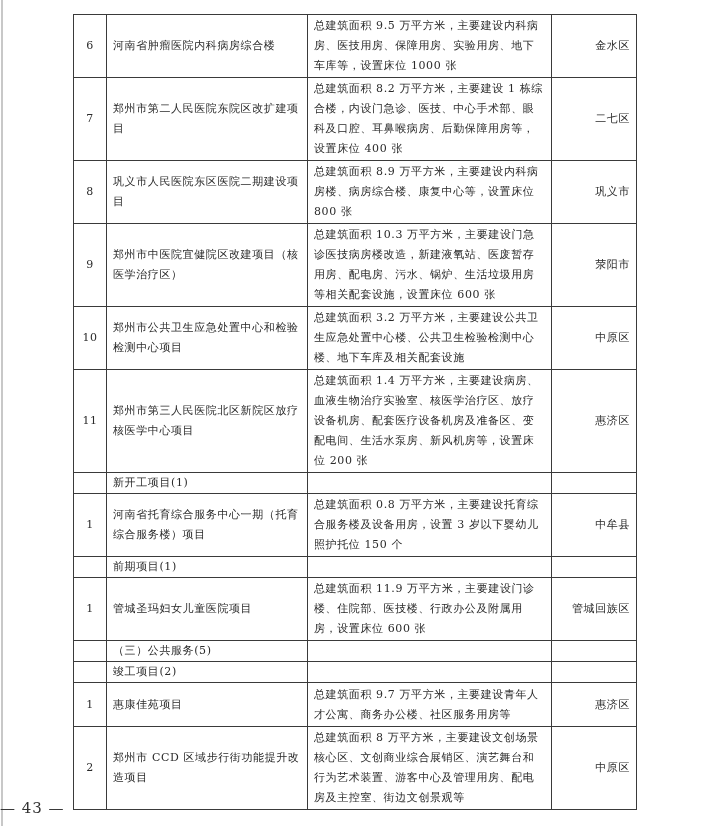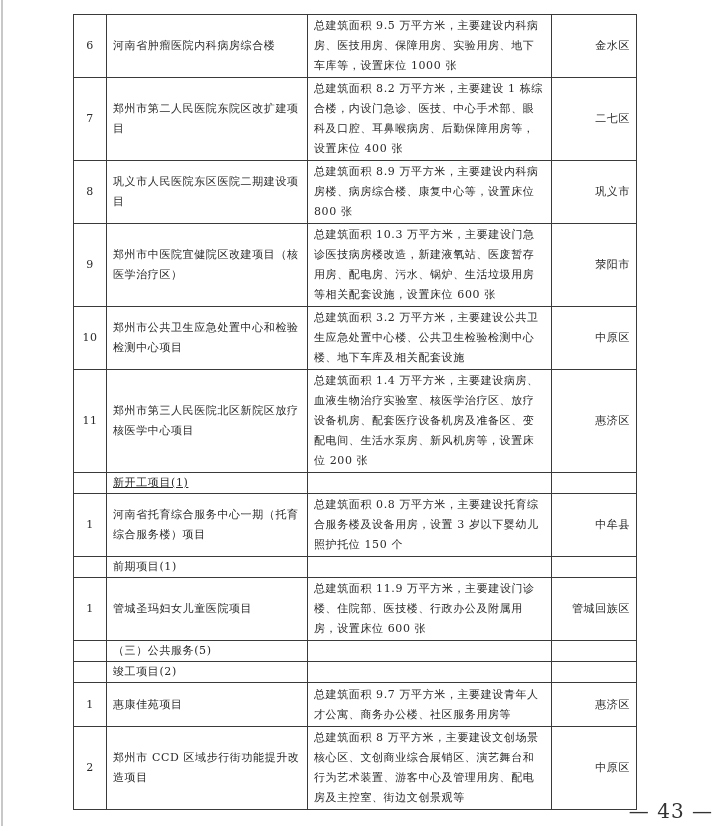--- a/index.html
+++ b/index.html
@@ -15,22 +15,22 @@
   }
   table.proj td {
     border: 1.5px solid #3a3a3a; padding: 1px 6px; vertical-align: middle;
   }
   td.no { text-align: center; padding: 0; }
   td.name { }
   td.desc { padding-left: 5px; padding-right: 4px; }
   td.loc { text-align: right; }
   tr.section td { height: 18px; line-height: 18px; }
   .page-num {
-    position: absolute; left: 0; width: 713px; top: 799px; text-align: right;
-    font-size: 20px; color: #333; letter-spacing: 1px;
+    position: absolute; left: 0; width: 713px; top: 799px; text-align: left;
+    font-size: 15px; color: #333; letter-spacing: 1px;
   }
 </style>
 </head>
 <body>
 
 <div class="left-edge"></div>
 
 <table class="proj">
   <colgroup>
     <col style="width:33px">
@@ -69,21 +69,21 @@
         <td class="name">郑州市公共卫生应急处置中心和检验检测中心项目</td>
         <td class="desc">总建筑面积 3.2 万平方米，主要建设公共卫生应急处置中心楼、公共卫生检验检测中心楼、地下车库及相关配套设施</td>
         <td class="loc">中原区</td>
       </tr>
       <tr class="item" style="height: 94px;">
         <td class="no">11</td>
         <td class="name">郑州市第三人民医院北区新院区放疗核医学中心项目</td>
         <td class="desc">总建筑面积 1.4 万平方米，主要建设病房、血液生物治疗实验室、核医学治疗区、放疗设备机房、配套医疗设备机房及准备区、变配电间、生活水泵房、新风机房等，设置床位 200 张</td>
         <td class="loc">惠济区</td>
       </tr>
-      <tr class="section" style="height: 20px; text-decoration: underline;">
+      <tr class="section" style="height: 20px;">
         <td class="no"></td>
         <td class="name">新开工项目(1)</td>
         <td class="desc"></td>
         <td class="loc"></td>
       </tr>
       <tr class="item" style="height: 57px;">
         <td class="no">1</td>
         <td class="name">河南省托育综合服务中心一期（托育综合服务楼）项目</td>
         <td class="desc">总建筑面积 0.8 万平方米，主要建设托育综合服务楼及设备用房，设置 3 岁以下婴幼儿照护托位 150 个</td>
         <td class="loc">中牟县</td>

